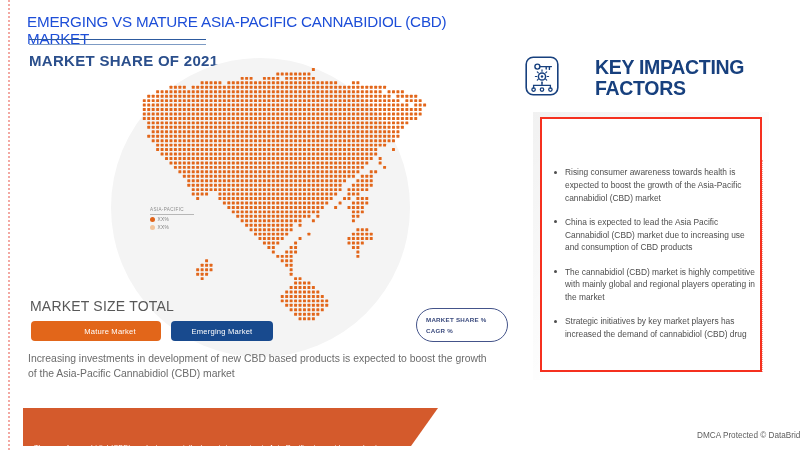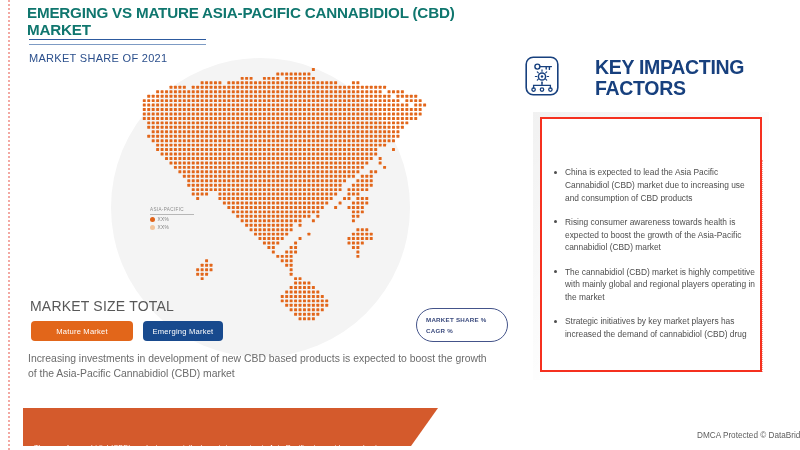--- a/index.html
+++ b/index.html
@@ -21,47 +21,47 @@
     position: absolute;
     left: 8px; top: 0;
     width: 0;
     height: 450px;
     border-left: 2px dotted #f3a9a3;
   }
 
   
   #title {
     position: absolute;
-    left: 27px; top: 4px;
+    left: 27px; top: 13px;
     width: 470px;
     font-size: 15.2px;
-    font-weight: bold;
+    font-weight: normal;
     letter-spacing: -0.2px;
-    color: #0f766e;
+    color: #1d4ed8;
     line-height: 1.15;
   }
   #title-rule-1 {
     position: absolute;
     left: 29px; top: 39px;
     width: 177px; height: 0;
     border-top: 1.6px solid #2d5a9e;
   }
   #title-rule-2 {
     position: absolute;
     left: 29px; top: 43.5px;
     width: 177px; height: 0;
     border-top: 1.1px solid #7d9bc4;
   }
   #subtitle {
     position: absolute;
     left: 29px; top: 52px;
-    font-size: 11px;
+    font-size: 15px;
     letter-spacing: 0.3px;
     color: #2b4f8c;
-    font-weight: 400;
+    font-weight: 700;
   }
 
   
   #map-circle {
     position: absolute;
     left: 111px; top: 58px;
     width: 299px; height: 299px;
     border-radius: 50%;
     background: #f4f4f4;
   }
@@ -141,22 +141,22 @@
   .pill {
     height: 20px;
     border-radius: 4px;
     display: flex;
     align-items: center;
     justify-content: center;
     color: #ffffff;
     font-size: 7.6px;
     letter-spacing: 0.2px;
   }
-  .pill.mature   { width: 102px; background: #e2661a; }
-  .pill.emerging { width: 80px; background: #184a8e; }
+  .pill.mature   { width: 102px; background: #e2661a; padding-left: 28px; }
+  .pill.emerging { width: 102px; background: #184a8e; }
 
   #lead-paragraph {
     position: absolute;
     left: 28px; top: 352px;
     width: 462px;
     font-size: 10.4px;
     line-height: 1.42;
     color: #6b6b6b;
   }
 
@@ -1970,25 +1970,25 @@
   <div id="kif-title">KEY IMPACTING FACTORS</div>
 
   <div id="kif-box-shadow"></div>
   <div id="kif-dotted-v"></div>
   <div id="kif-dotted-h"></div>
   <div id="kif-box"></div>
 
   <div id="bullets">
     <div class="bullet">
       <span class="dot"></span>
-      <span>China is expected to lead the Asia Pacific Cannabidiol (CBD) market due to increasing use and consumption of CBD products</span>
+      <span>Rising consumer awareness towards health is expected to boost the growth of the Asia-Pacific cannabidiol (CBD) market</span>
     </div>
     <div class="bullet">
       <span class="dot"></span>
-      <span>Rising consumer awareness towards health is expected to boost the growth of the Asia-Pacific cannabidiol (CBD) market</span>
+      <span>China is expected to lead the Asia Pacific Cannabidiol (CBD) market due to increasing use and consumption of CBD products</span>
     </div>
     <div class="bullet">
       <span class="dot"></span>
       <span>The cannabidiol (CBD) market is highly competitive with mainly global and regional players operating in the market</span>
     </div>
     <div class="bullet">
       <span class="dot"></span>
       <span>Strategic initiatives by key market players has increased the demand of cannabidiol (CBD) drug</span>
     </div>
   </div>

